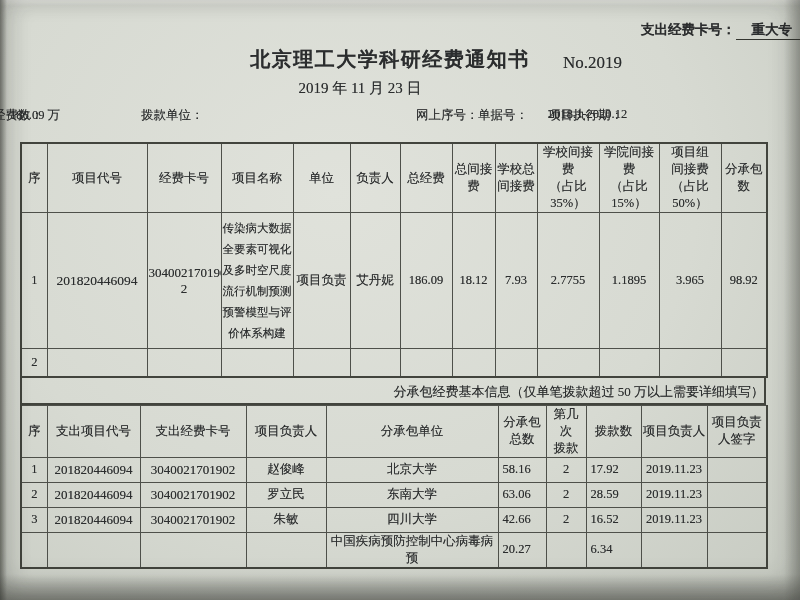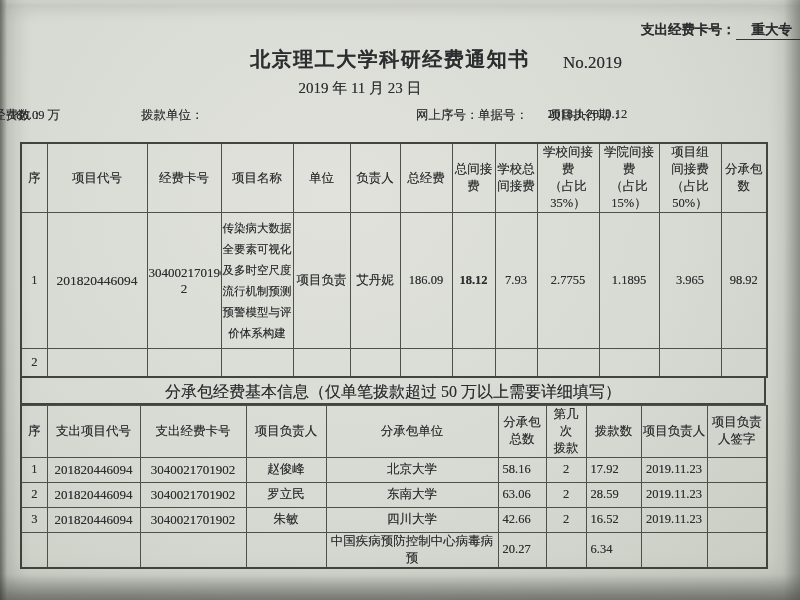--- a/index.html
+++ b/index.html
@@ -28,27 +28,27 @@
   .info-line span{position:absolute;top:0;white-space:nowrap;}
   .sheet{position:absolute;top:142px;left:20px;width:746px;}
   table{border-collapse:collapse;table-layout:fixed;width:746px;font-size:12.5px;}
   th,td{border:1px solid #4e504a;text-align:center;vertical-align:middle;
     padding:0 1px;white-space:pre-line;overflow:hidden;font-weight:normal;}
   .doc-table{border:2px solid #42443d;}
   #main-table thead tr{height:66px;}
   #main-table tbody tr:nth-child(1){height:136px;}
   #main-table tbody tr:nth-child(2){height:28px;}
   #main-table tbody tr:nth-child(1) td:nth-child(4){font-size:11.5px;line-height:21px;}
-  #main-table tbody tr:nth-child(1) td:nth-child(8){font-weight:700;text-align:center;}
+  #main-table tbody tr:nth-child(1) td:nth-child(8){font-weight:400;text-align:center;}
   #main-table tbody tr:nth-child(1) td:nth-child(2){font-size:13.5px;}
   #main-table tbody tr:nth-child(1) td:nth-child(3){font-size:13px;}
   .note-band{border:2px solid #42443d;border-top:none;font-size:13.2px;line-height:26px;
     padding:1px 4px;white-space:normal;text-align:left;letter-spacing:-.2px;min-height:52px;box-sizing:border-box;}
   .title-band{border:2px solid #42443d;border-top:none;height:27px;line-height:27px;
-    text-align:center;font-size:16px;box-sizing:border-box;}
+    text-align:right;font-size:13px;box-sizing:border-box;}
   #sub-table{border:2px solid #42443d;border-top:none;}
   #sub-table thead tr{height:51px;}
   #sub-table tbody tr{height:25px;}
   #sub-table tbody td:nth-child(2),#sub-table tbody td:nth-child(3){font-size:13px;}
   #sub-table tbody td:nth-child(6),#sub-table tbody td:nth-child(8){text-align:left;padding-left:4px;}
 </style>
 </head>
 <body>
 
 <div class="abs project-type"><span>支出经费卡号：</span><span class="val">重大专</span></div>

